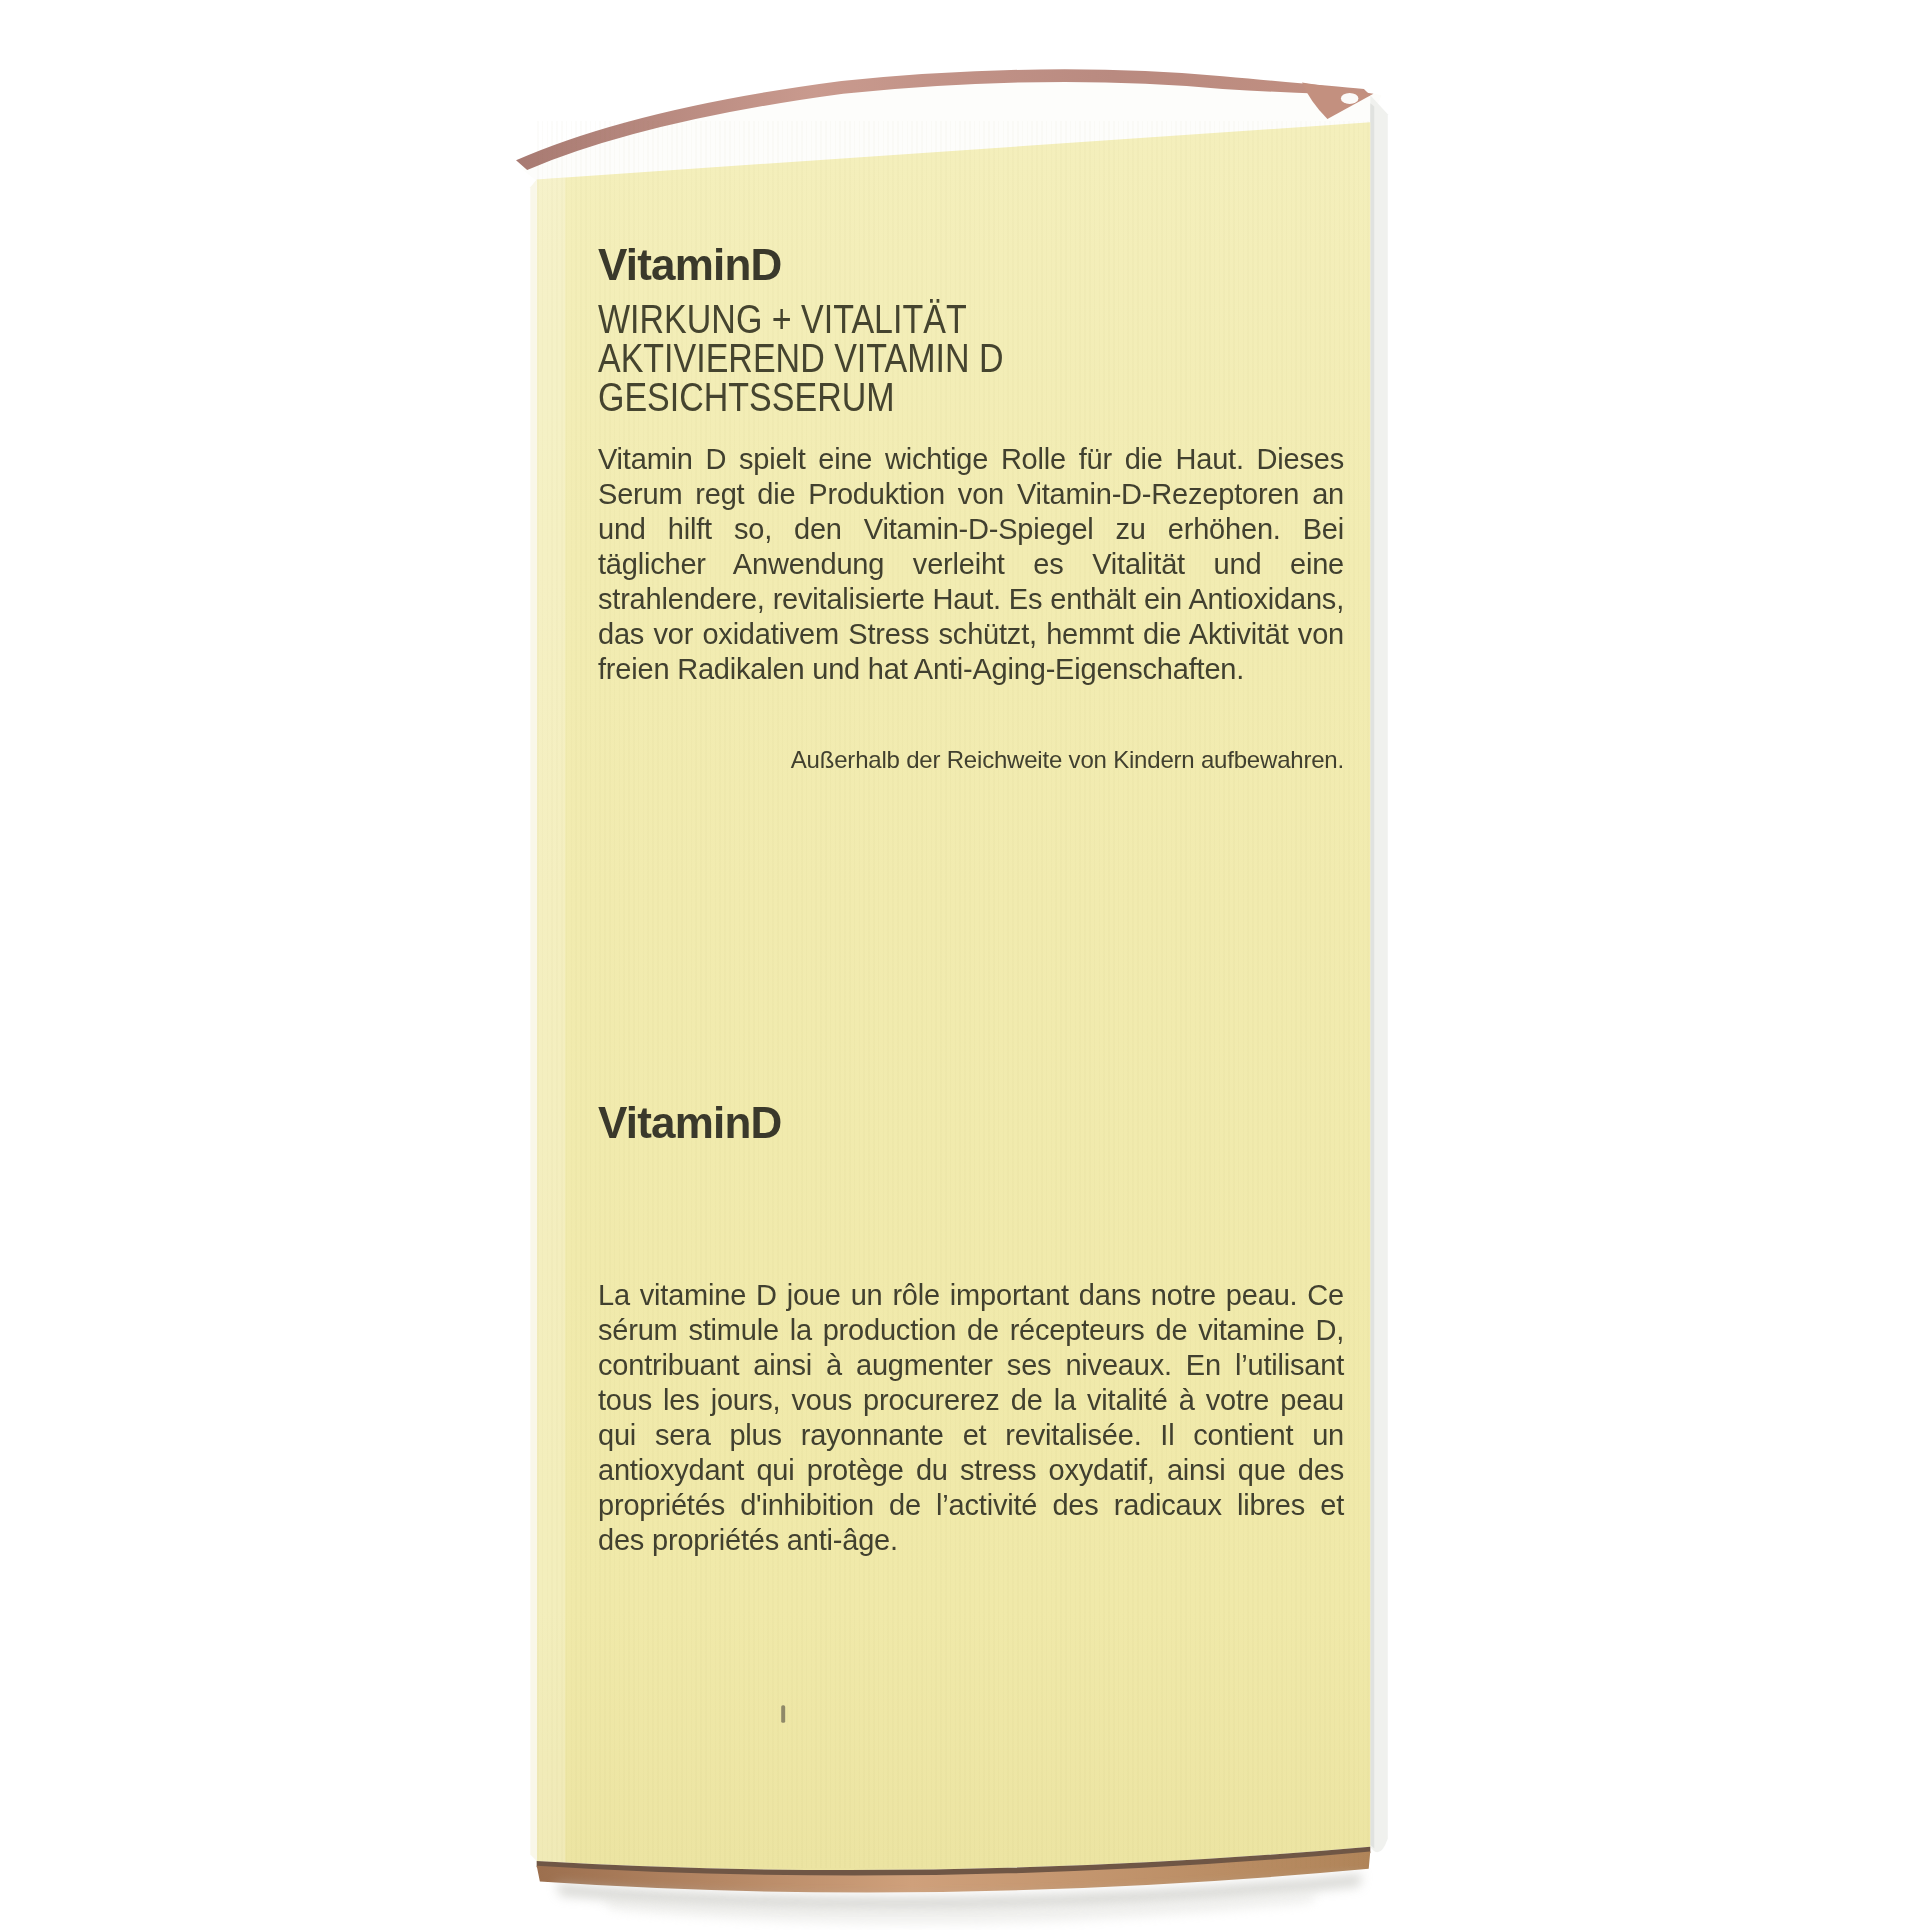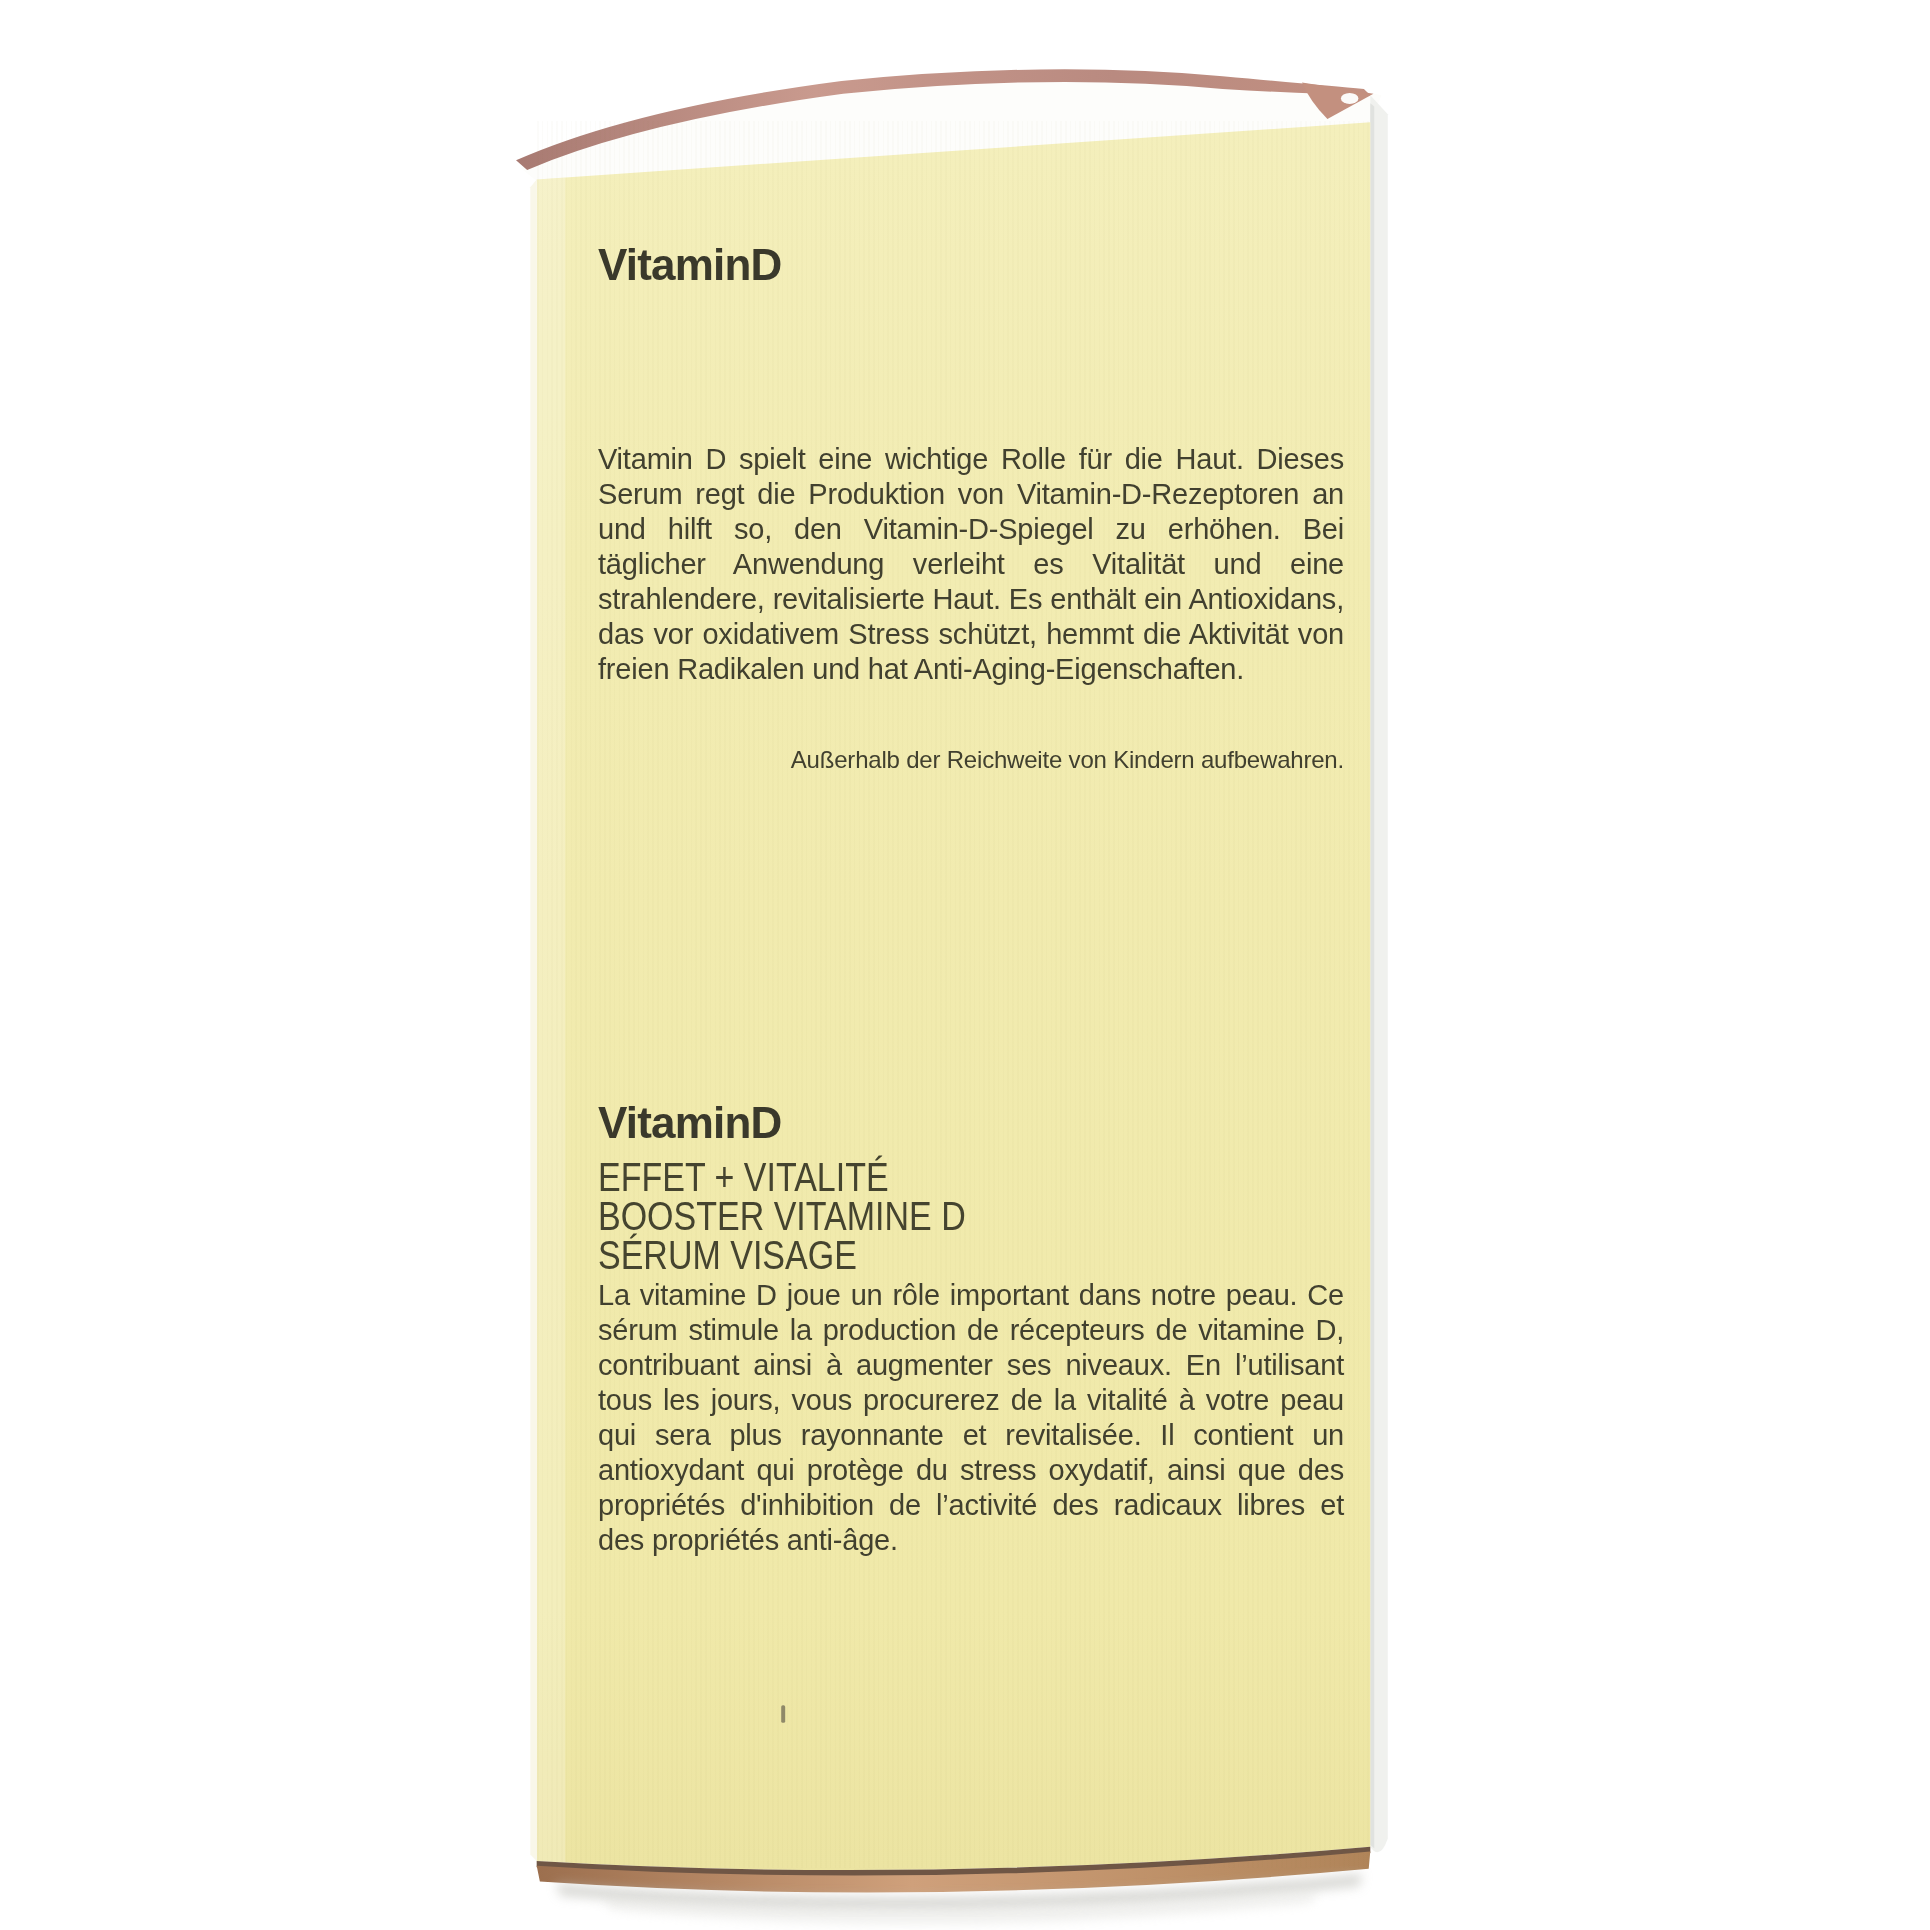--- a/index.html
+++ b/index.html
@@ -83,34 +83,34 @@
     <path filter="url(#soft)" d="M700,2372 Q1180,2412 1716,2360 L1712,2376 Q1180,2428 706,2388 Z" fill="#b9b9b2" opacity="0.55"></path>
     <path filter="url(#soft)" d="M760,2392 Q1180,2428 1660,2384 L1650,2396 Q1180,2444 770,2404 Z" fill="#d4d4ce" opacity="0.4"></path>
   </svg>
 
   <div id="panel-texture"></div>
 
   <div class="text-col" style="top:243px;">
     <div class="brand-title">VitaminD</div>
   </div>
 
+  <div class="text-col" style="top:300px;">
+    <div class="heading">WIRKUNG + VITALITÄT</div>
+    <div class="heading">AKTIVIEREND VITAMIN D</div>
+    <div class="heading">GESICHTSSERUM</div>
+  </div>
 
   <div class="text-col body-par" style="top:442px;">Vitamin D spielt eine wichtige Rolle für die Haut. Dieses Serum regt die Produktion von Vitamin-D-Rezeptoren an und hilft so, den Vitamin-D-Spiegel zu erhöhen. Bei täglicher Anwendung verleiht es Vitalität und eine strahlendere, revitalisierte Haut. Es enthält ein Antioxidans, das vor oxidativem Stress schützt, hemmt die Aktivität von freien Radikalen und hat Anti-Aging-Eigenschaften.</div>
 
   <div class="text-col" style="top:742px;">
     <div class="warning-line">Außerhalb der Reichweite von Kindern aufbewahren.</div>
   </div>
 
   <div class="text-col" style="top:1101px;">
     <div class="brand-title">VitaminD</div>
   </div>
 
-  <div class="text-col" style="top:1158px;">
-    <div class="heading">EFFET + VITALITÉ</div>
-    <div class="heading">BOOSTER VITAMINE D</div>
-    <div class="heading">SÉRUM VISAGE</div>
-  </div>
 
   <div class="text-col body-par" style="top:1278px;">La vitamine D joue un rôle important dans notre peau. Ce sérum stimule la production de récepteurs de vitamine D, contribuant ainsi à augmenter ses niveaux. En l’utilisant tous les jours, vous procurerez de la vitalité à votre peau qui sera plus rayonnante et revitalisée. Il contient un antioxydant qui protège du stress oxydatif, ainsi que des propriétés d'inhibition de l’activité des radicaux libres et des propriétés anti-âge.</div>
 
 
 </div>
 
 
 </body></html>

